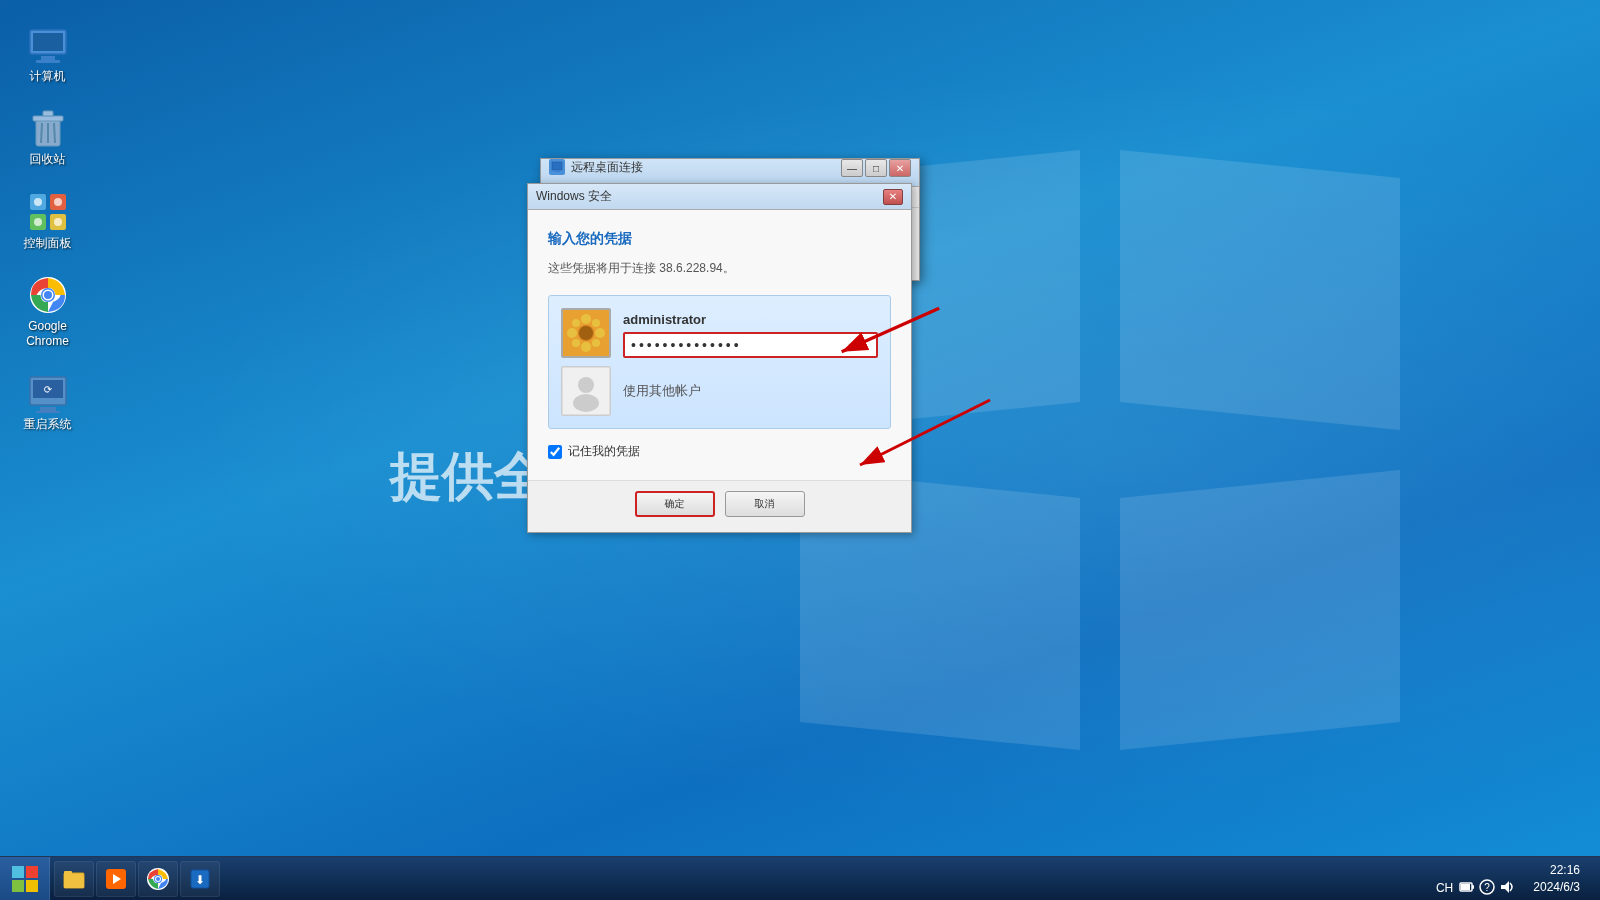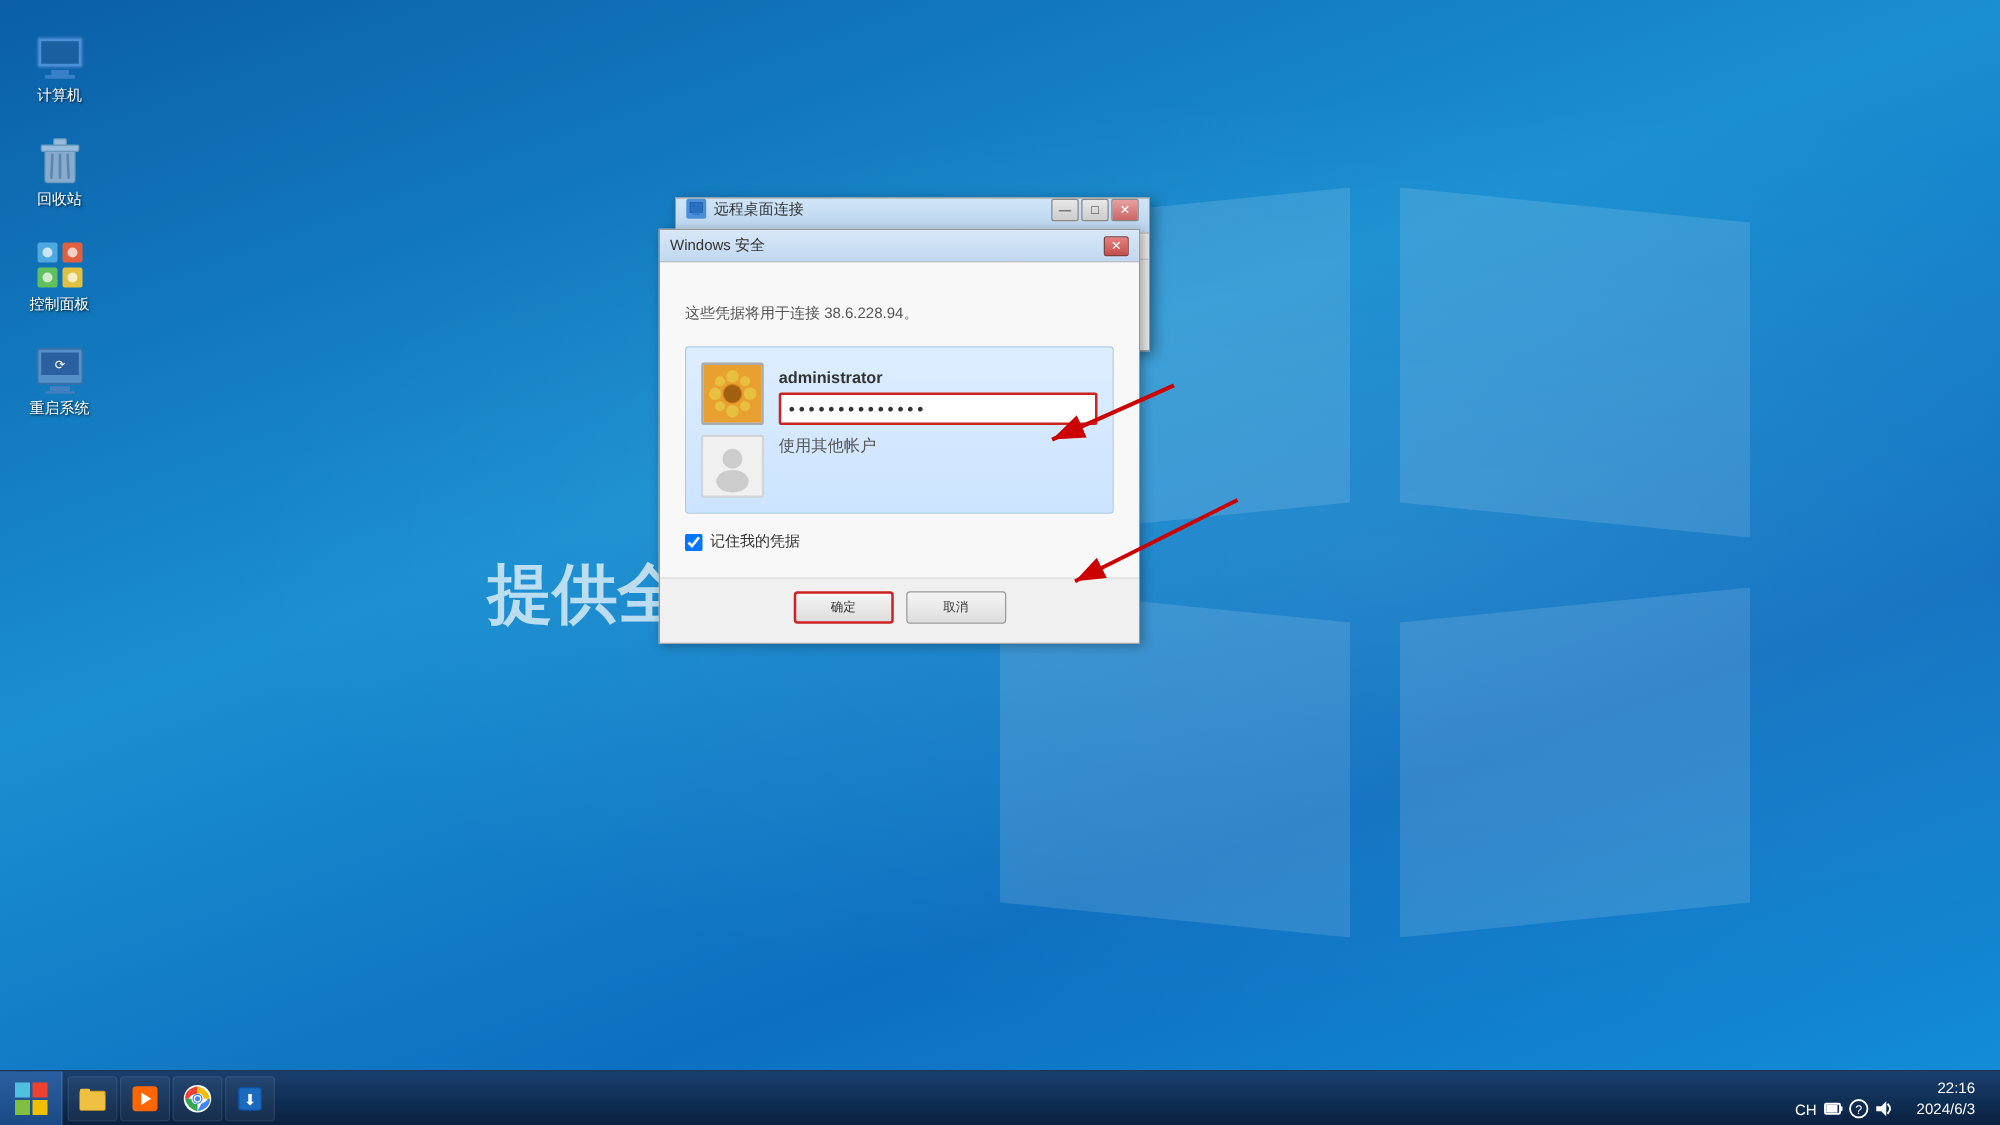--- a/index.html
+++ b/index.html
@@ -345,21 +345,21 @@
       padding: 0 6px;
       font-size: 14px;
       letter-spacing: 3px;
       background: white;
       color: #333;
       outline: none;
     }
 
     .other-account-row {
       display: flex;
-      align-items: flex-start;
+      align-items: center;
       gap: 12px;
       margin-bottom: 0;
     }
     .other-avatar {
       width: 50px;
       height: 50px;
       border: 1px solid #ccc;
       border-radius: 2px;
       background: #f5f5f5;
       flex-shrink: 0;
@@ -533,20 +533,41 @@
         <rect x="22" y="22" width="16" height="16" rx="2" fill="#e0c040"></rect>
         <circle cx="10" cy="10" r="4" fill="white" opacity="0.7"></circle>
         <circle cx="30" cy="10" r="4" fill="white" opacity="0.7"></circle>
         <circle cx="10" cy="30" r="4" fill="white" opacity="0.7"></circle>
         <circle cx="30" cy="30" r="4" fill="white" opacity="0.7"></circle>
       </svg>
     </div>
     <span class="icon-label">控制面板</span>
   </div>
 
+  <div class="desktop-icon">
+    <div class="icon-img">
+      <svg class="chrome-svg" viewBox="0 0 40 40">
+        <circle cx="20" cy="20" r="18" fill="#fff"></circle>
+
+        <path d="M3 20 Q3 5 20 3 L20 13 Q12 13 8.5 20 Z" fill="#ea4335"></path>
+
+        <path d="M37 20 Q37 35 20 37 L25 27 Q32 24 32.5 20 Z" fill="#4285f4"></path>
+
+        <path d="M3 20 Q5 6 20 3 L20 13" fill="#ea4335" opacity="0"></path>
+        <path d="M20 37 Q5 35 3 20 L12.5 20 Q13 28 20 27 Z" fill="#34a853"></path>
+
+        <path d="M20 3 Q35 5 37 20 L27.5 20 Q26 12 20 13 Z" fill="#fbbc04"></path>
+
+        <circle cx="20" cy="20" r="7" fill="#4285f4"></circle>
+        <circle cx="20" cy="20" r="5.5" fill="white"></circle>
+        <circle cx="20" cy="20" r="4" fill="#4285f4"></circle>
+      </svg>
+    </div>
+    <span class="icon-label">Google Chrome</span>
+  </div>
 
   <div class="desktop-icon">
     <div class="icon-img">
       <svg width="40" height="40" viewBox="0 0 40 40">
         <rect x="2" y="4" width="36" height="28" rx="2" fill="#5590c8" stroke="#3a70aa" stroke-width="1.5"></rect>
         <rect x="5" y="7" width="30" height="18" fill="#2a60a0"></rect>
         <rect x="12" y="34" width="16" height="4" fill="#4480c0"></rect>
         <rect x="8" y="38" width="24" height="2" rx="1" fill="#4480c0"></rect>
         <text x="20" y="20" text-anchor="middle" fill="white" font-size="10" font-family="Arial">⟳</text>
       </svg>
@@ -592,20 +613,21 @@
     </div>
   </div>
 </div>
 
 <div class="winsec-dialog">
   <div class="winsec-titlebar">
     <span class="winsec-title-text">Windows 安全</span>
     <div class="winsec-close-btn">✕</div>
   </div>
   <div class="winsec-body">
+    <div class="winsec-header-text">输入您的凭据</div>
     <div class="winsec-subtext">这些凭据将用于连接 38.6.228.94。</div>
 
     <div class="credential-area">
 
       <div class="credential-user-row">
         <div class="user-avatar">
           <svg width="46" height="46" viewBox="0 0 46 46">
 
             <rect width="46" height="46" fill="#e8a030"></rect>
             <circle cx="23" cy="23" r="8" fill="#d08020"></circle>

